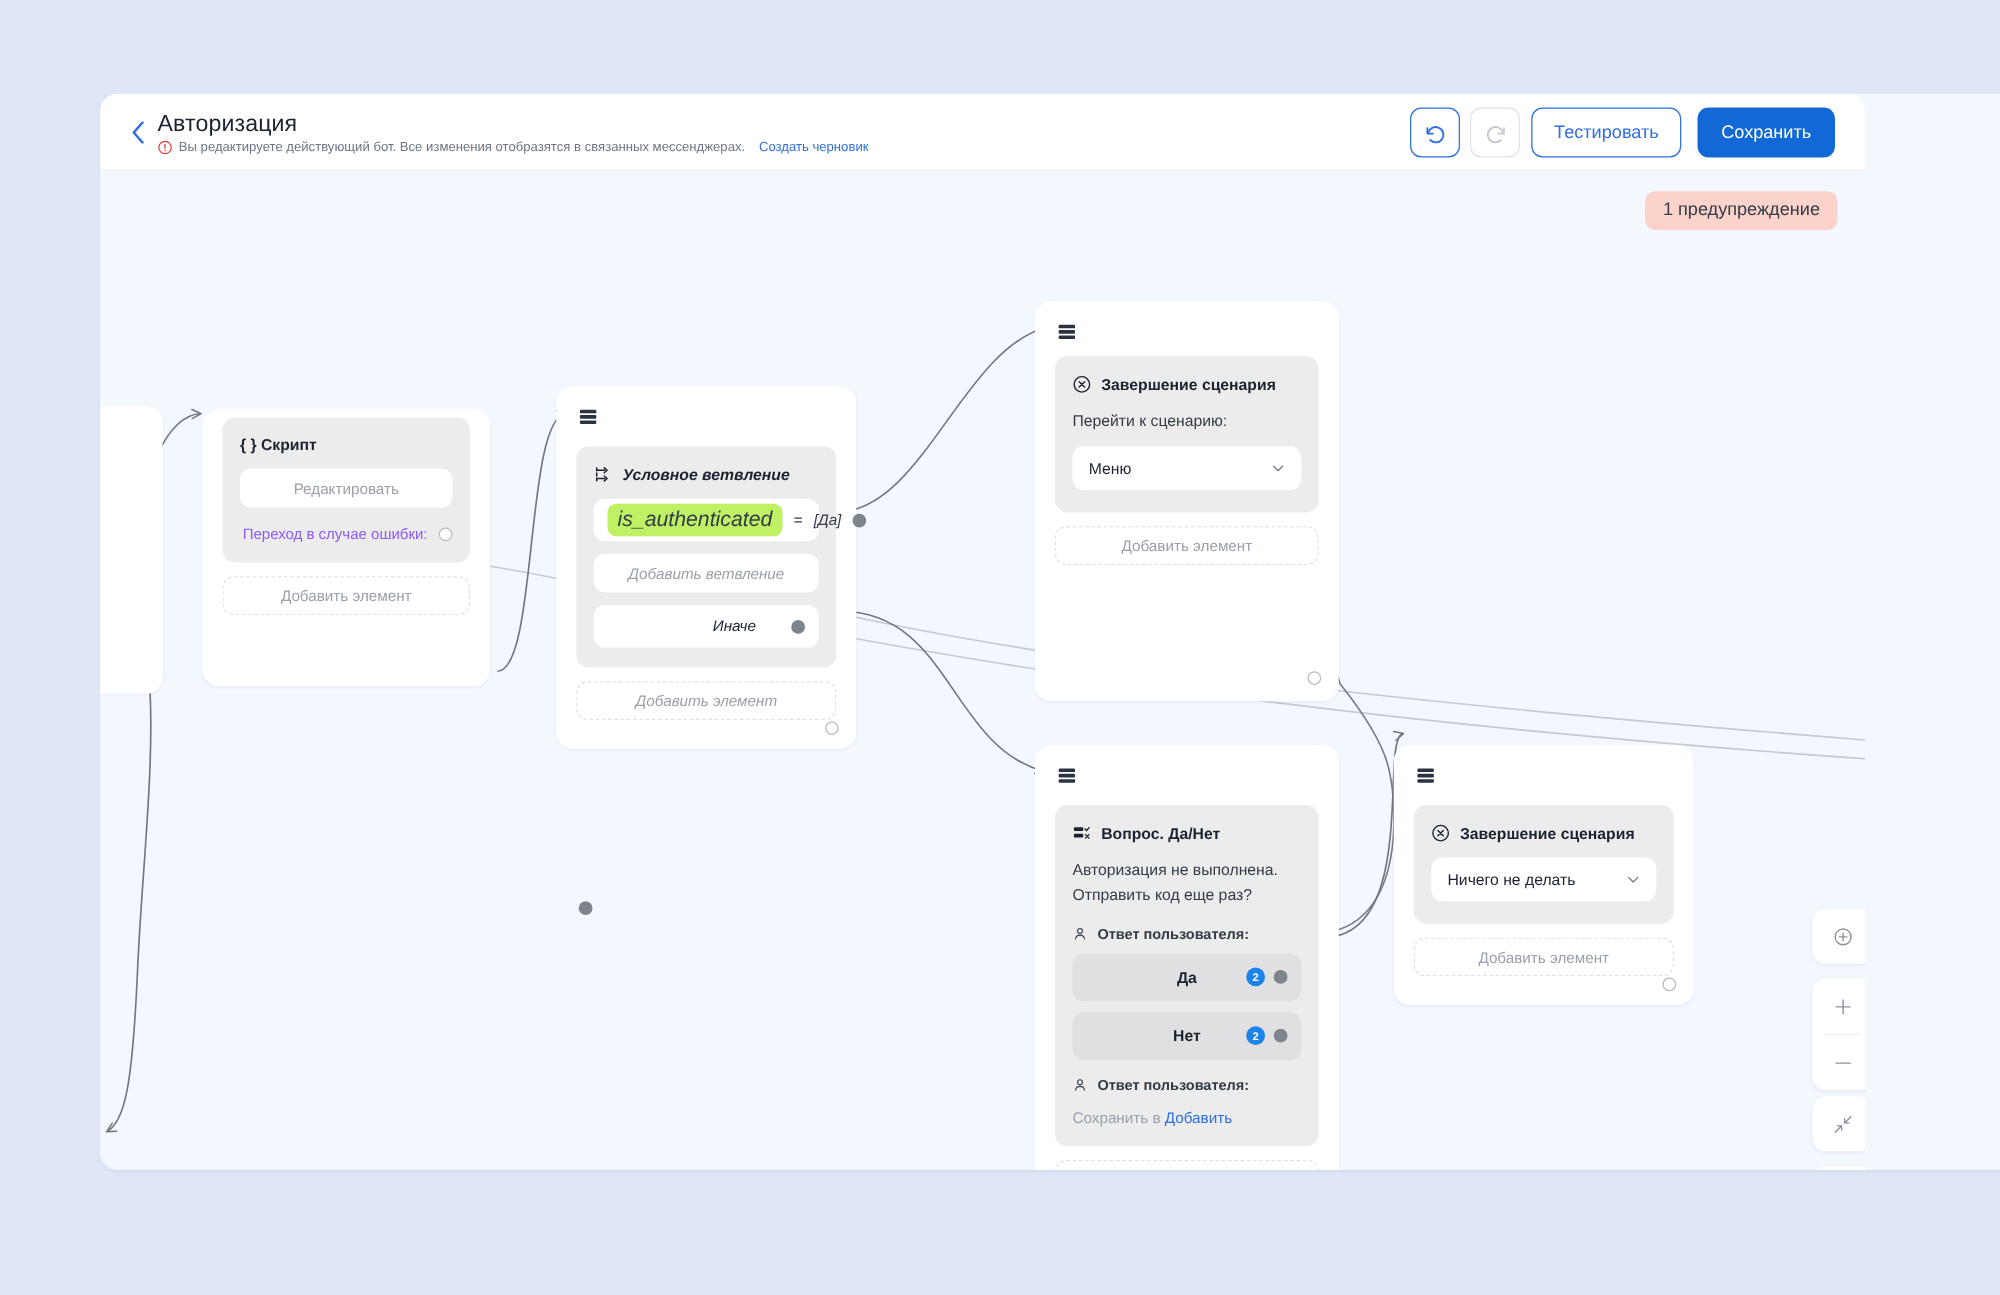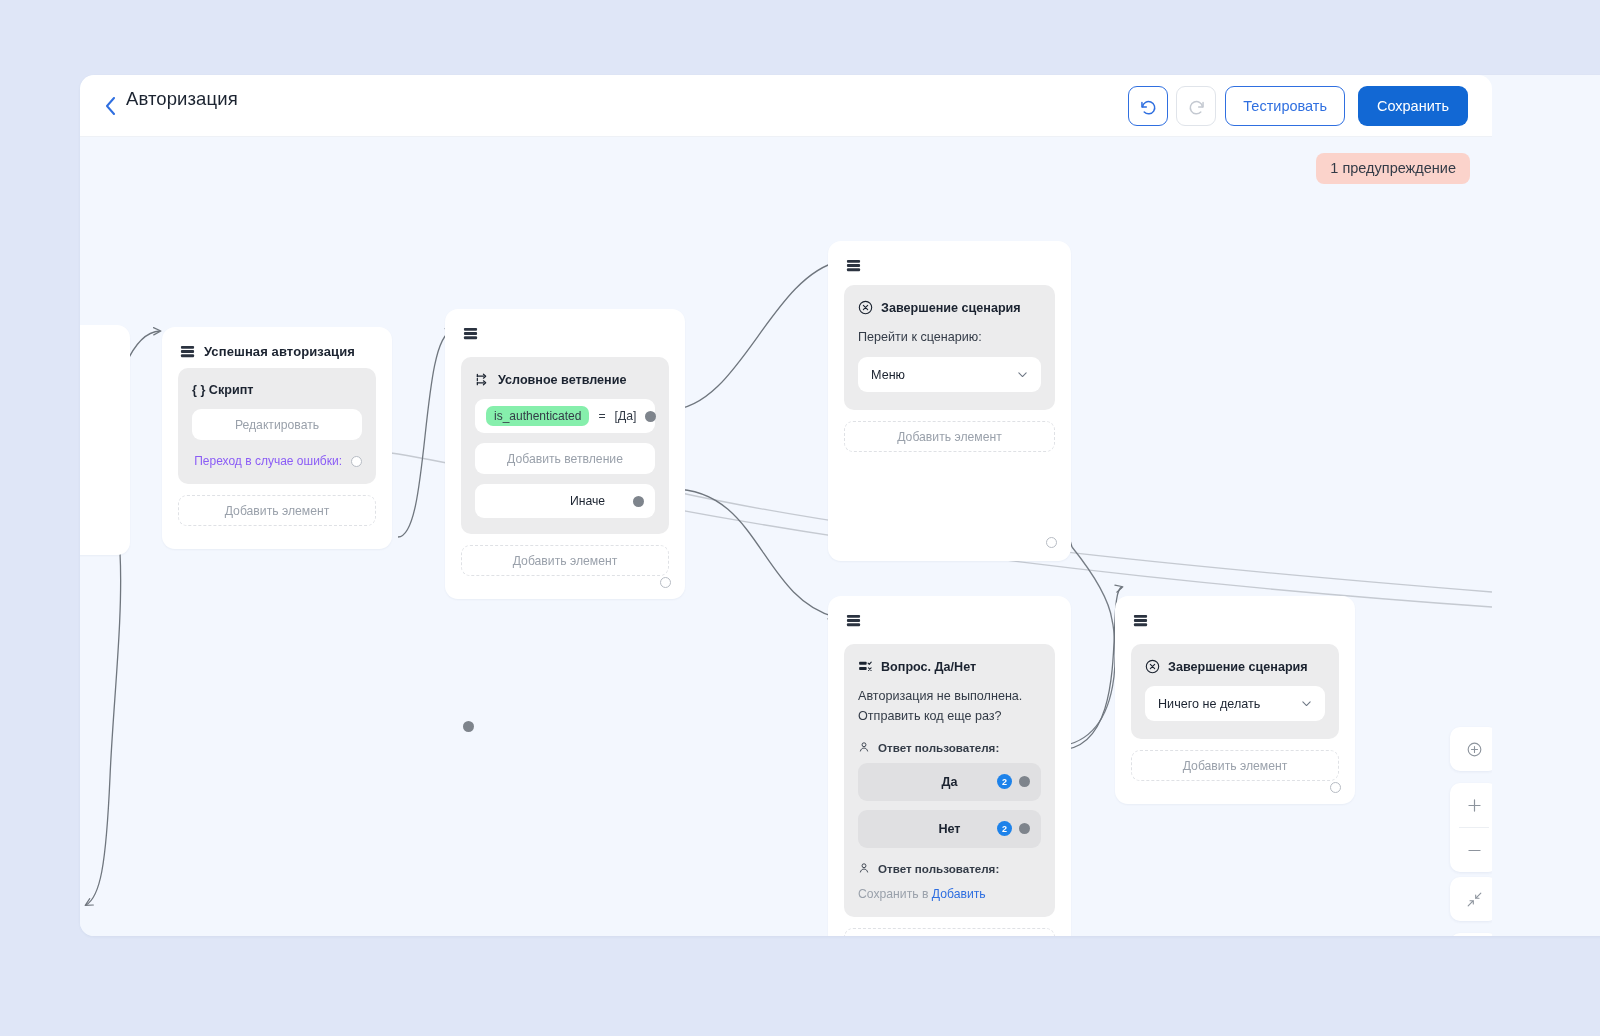--- a/index.html
+++ b/index.html
@@ -212,20 +212,29 @@
   <div id="header">
 
     <div id="back-button">
       <svg viewBox="0 0 11 18" fill="none">
         <path d="M9 1L2 9l7 8" stroke="currentColor" stroke-width="2" stroke-linecap="round" stroke-linejoin="round"></path>
       </svg>
     </div>
 
     <div id="page-title">Авторизация</div>
 
+    <div id="notice-row">
+      <svg class="alert-icon" viewBox="0 0 16 16">
+        <circle cx="8" cy="8" r="6.6" fill="none" stroke="#e0393e" stroke-width="1.3"></circle>
+        <rect x="7.3" y="4.2" width="1.4" height="5" rx=".7" fill="#e0393e"></rect>
+        <circle cx="8" cy="11" r=".85" fill="#e0393e"></circle>
+      </svg>
+      <span id="notice-text">Вы редактируете действующий бот. Все изменения отобразятся в связанных мессенджерах.</span>
+      <span id="draft-link">Создать черновик</span>
+    </div>
 
     <div class="hdr-icon-btn" id="undo-button">
       <svg viewBox="0 0 24 24" fill="none">
         <path d="M4.5 7.5v5h5" stroke="currentColor" stroke-width="1.7" stroke-linecap="round" stroke-linejoin="round"></path>
         <path d="M5.2 12.3a7 7 0 1 1 1.9 6" stroke="currentColor" stroke-width="1.7" stroke-linecap="round"></path>
       </svg>
     </div>
     <div class="hdr-icon-btn" id="redo-button">
       <svg viewBox="0 0 24 24" fill="none">
         <path d="M19.5 7.5v5h-5" stroke="currentColor" stroke-width="1.7" stroke-linecap="round" stroke-linejoin="round"></path>
@@ -311,61 +320,53 @@
 
         <path d="M1010 540 C 1040 538, 1030 455, 1042 450" stroke-opacity="0"></path>
       </g>
     </svg>
 
     <div id="warning-badge">1 предупреждение</div>
 
     <div class="node" style="left:-40px; top:188px; width:90px; height:230px;"></div>
 
     <div class="node" style="left:82px; top:190px; width:230px; height:222px;">
+      <div class="card">
+        <div class="card-title">
+          <span>{ } Скрипт</span>
+        </div>
+        <div class="white-pill">Редактировать</div>
+        <div style="display:flex;align-items:center;justify-content:flex-end;gap:9px;margin-top:14px;">
+          <span style="font-size:12px;color:#8b5cf6;">Переход в случае ошибки:</span>
+          <span style="width:11px;height:11px;border:1.5px solid #b7bcc4;border-radius:50%;background:#fff;display:block;"></span>
+        </div>
+      </div>
+      <div class="add-element">Добавить элемент</div>
+      <span class="dot-port" style="position:absolute;left:301px;top:394px;"></span>
+    </div>
+
+    <div class="node" style="left:365px; top:172px; width:240px; height:290px;font-style:italic;">
       <div class="node-head">
         <svg class="burger" viewBox="0 0 16 16">
           <rect x="1" y="2" width="14" height="3" rx="1" fill="#2b3340"></rect>
           <rect x="1" y="6.5" width="14" height="3" rx="1" fill="#2b3340"></rect>
           <rect x="1" y="11" width="14" height="3" rx="1" fill="#2b3340"></rect>
         </svg>
-        <span class="node-title">Успешная авторизация</span>
-      </div>
-      <div class="card">
-        <div class="card-title">
-          <span>{ } Скрипт</span>
-        </div>
-        <div class="white-pill">Редактировать</div>
-        <div style="display:flex;align-items:center;justify-content:flex-end;gap:9px;margin-top:14px;">
-          <span style="font-size:12px;color:#8b5cf6;">Переход в случае ошибки:</span>
-          <span style="width:11px;height:11px;border:1.5px solid #b7bcc4;border-radius:50%;background:#fff;display:block;"></span>
-        </div>
-      </div>
-      <div class="add-element">Добавить элемент</div>
-      <span class="dot-port" style="position:absolute;left:301px;top:394px;"></span>
-    </div>
-
-    <div class="node" style="left:365px; top:172px; width:240px; height:290px;">
-      <div class="node-head">
-        <svg class="burger" viewBox="0 0 16 16">
-          <rect x="1" y="2" width="14" height="3" rx="1" fill="#2b3340"></rect>
-          <rect x="1" y="6.5" width="14" height="3" rx="1" fill="#2b3340"></rect>
-          <rect x="1" y="11" width="14" height="3" rx="1" fill="#2b3340"></rect>
-        </svg>
       </div>
       <div class="card" style="margin-top:14px;">
         <div class="card-title">
           <svg viewBox="0 0 16 16" fill="none">
             <path d="M2.5 2.5v11" stroke="#1b2330" stroke-width="1.3" stroke-linecap="round" stroke-dasharray="2.4 2"></path>
             <path d="M2.5 4.5h7M2.5 11.5h7" stroke="#1b2330" stroke-width="1.3" stroke-linecap="round"></path>
             <path d="M9 2.4l2.4 2.1L9 6.6M9 9.4l2.4 2.1L9 13.6" stroke="#1b2330" stroke-width="1.3" stroke-linecap="round" stroke-linejoin="round"></path>
           </svg>
           <span>Условное ветвление</span>
         </div>
         <div class="white-pill" style="justify-content:flex-start;padding:0 11px;gap:9px;height:34px;">
-          <span style="background:#86efac;border-radius:7px;padding:3px 8px;font-size:12px;color:#333b47;">is_authenticated</span>
+          <span style="background:#bef264;border-radius:7px;padding:3px 8px;font-size:17px;color:#333b47;">is_authenticated</span>
           <span style="font-size:12.2px;color:#333b47;">=</span>
           <span style="font-size:12.2px;color:#333b47;">[Да]</span>
           <span class="dot-port" style="margin-left:auto;"></span>
         </div>
         <div class="white-pill">Добавить ветвление</div>
         <div class="white-pill" style="justify-content:center;height:34px;position:relative;color:#1b2330;padding-left:45px;">
           <span>Иначе</span>
           <span class="dot-port" style="position:absolute;right:11px;"></span>
         </div>
       </div>

